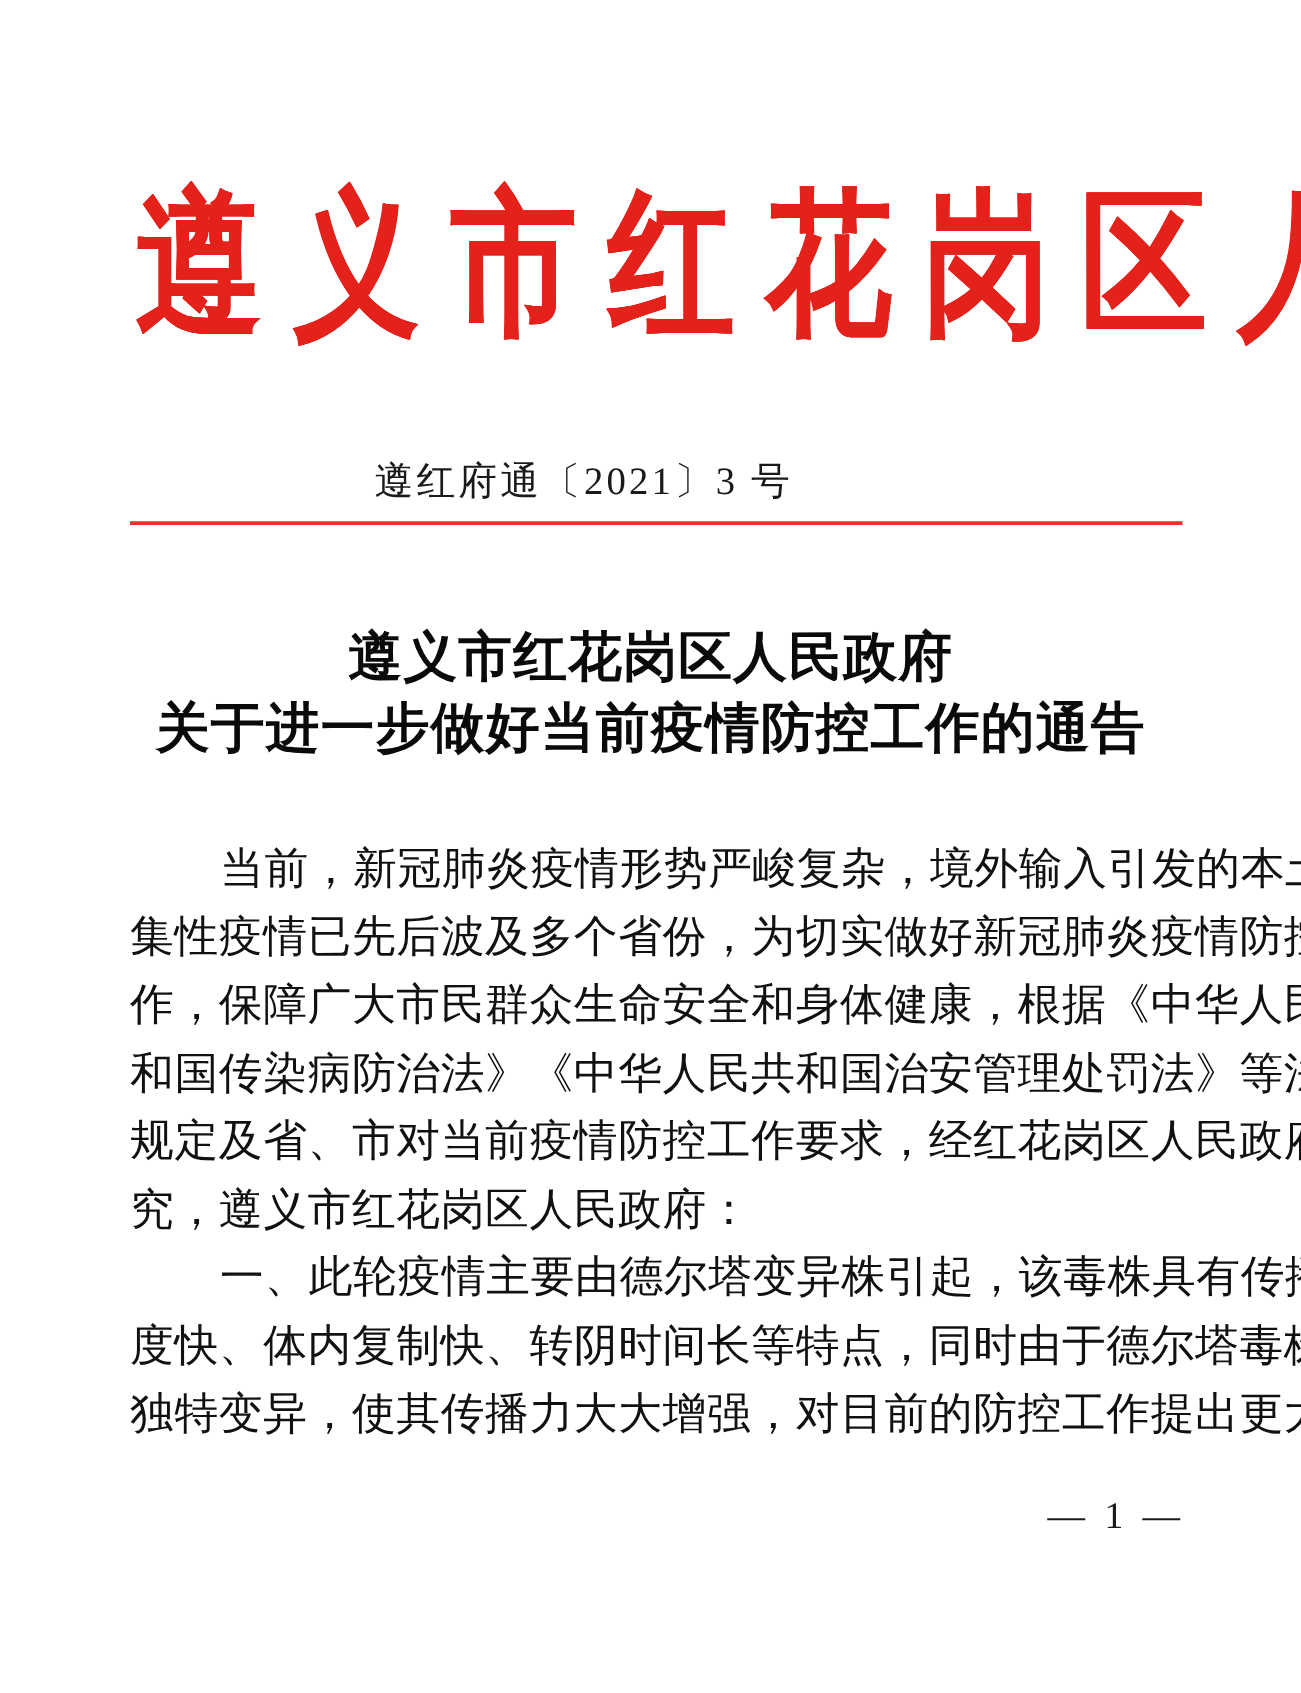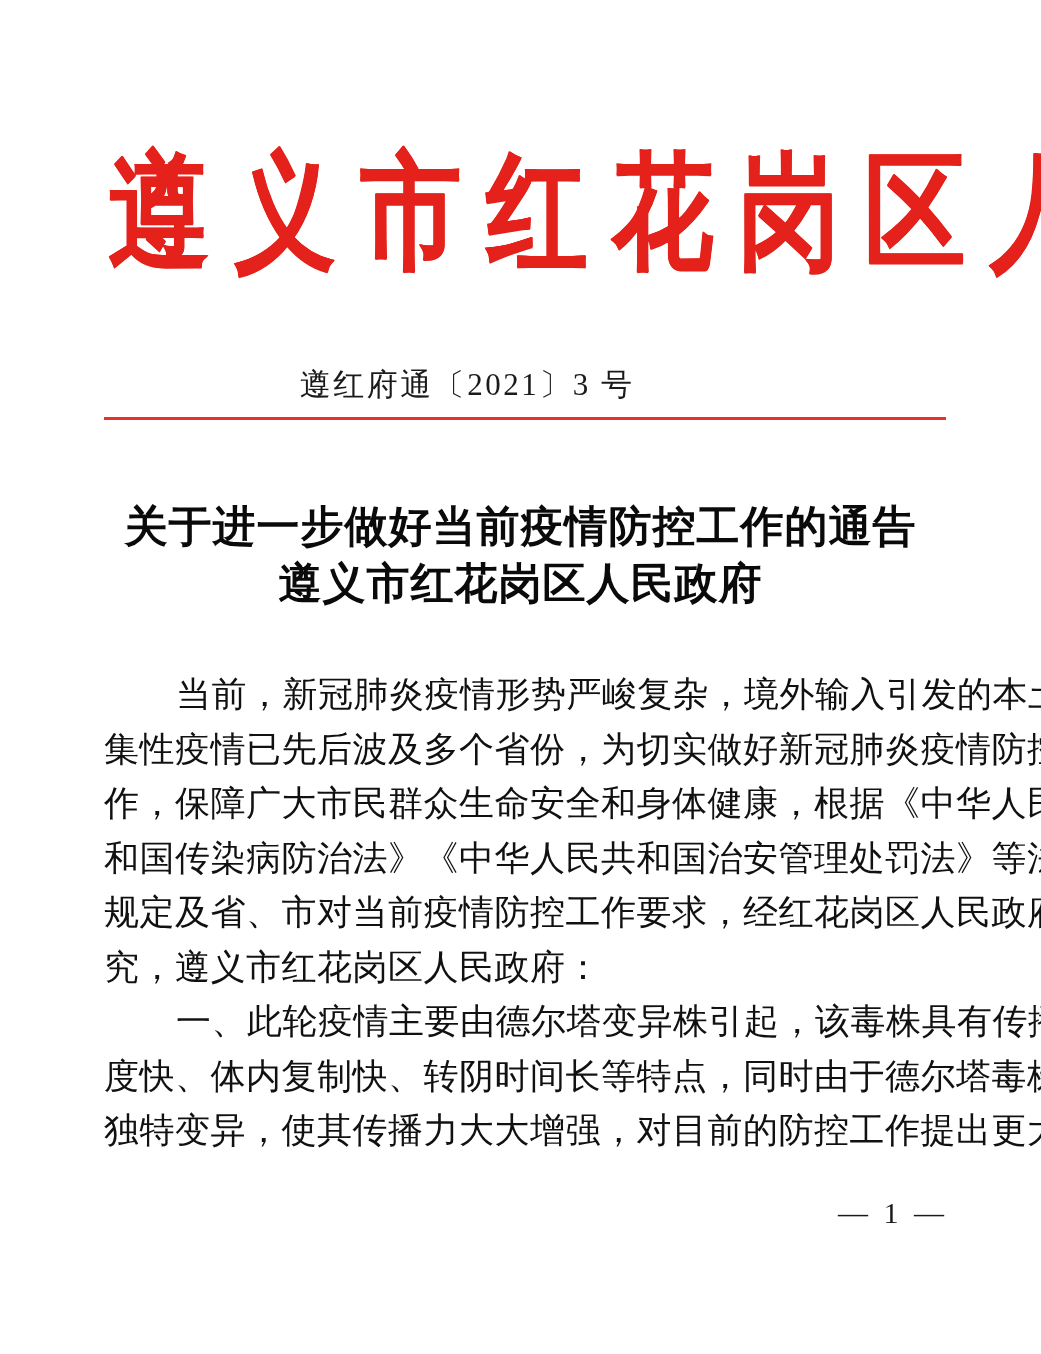--- a/index.html
+++ b/index.html
@@ -155,22 +155,22 @@
       <span class="masthead-char">人</span>
 
     </div>
   </div>
 
   <div class="doc-number">遵红府通〔2021〕3 号</div>
 
   <div class="red-rule"></div>
 
   <div class="doc-title">
+    <div class="doc-title-line">遵义市红花岗区人民政府</div>
     <div class="doc-title-line">关于进一步做好当前疫情防控工作的通告</div>
-    <div class="doc-title-line">遵义市红花岗区人民政府</div>
   </div>
 
   <div class="body-text">
     <div class="body-line indent">当前，新冠肺炎疫情形势严峻复杂，境外输入引发的本土聚</div>
     <div class="body-line">集性疫情已先后波及多个省份，为切实做好新冠肺炎疫情防控工</div>
     <div class="body-line">作，保障广大市民群众生命安全和身体健康，根据《中华人民共</div>
     <div class="body-line">和国传染病防治法》《中华人民共和国治安管理处罚法》等法律</div>
     <div class="body-line">规定及省、市对当前疫情防控工作要求，经红花岗区人民政府研</div>
     <div class="body-line">究，遵义市红花岗区人民政府：</div>
     <div class="body-line indent">一、此轮疫情主要由德尔塔变异株引起，该毒株具有传播速</div>

